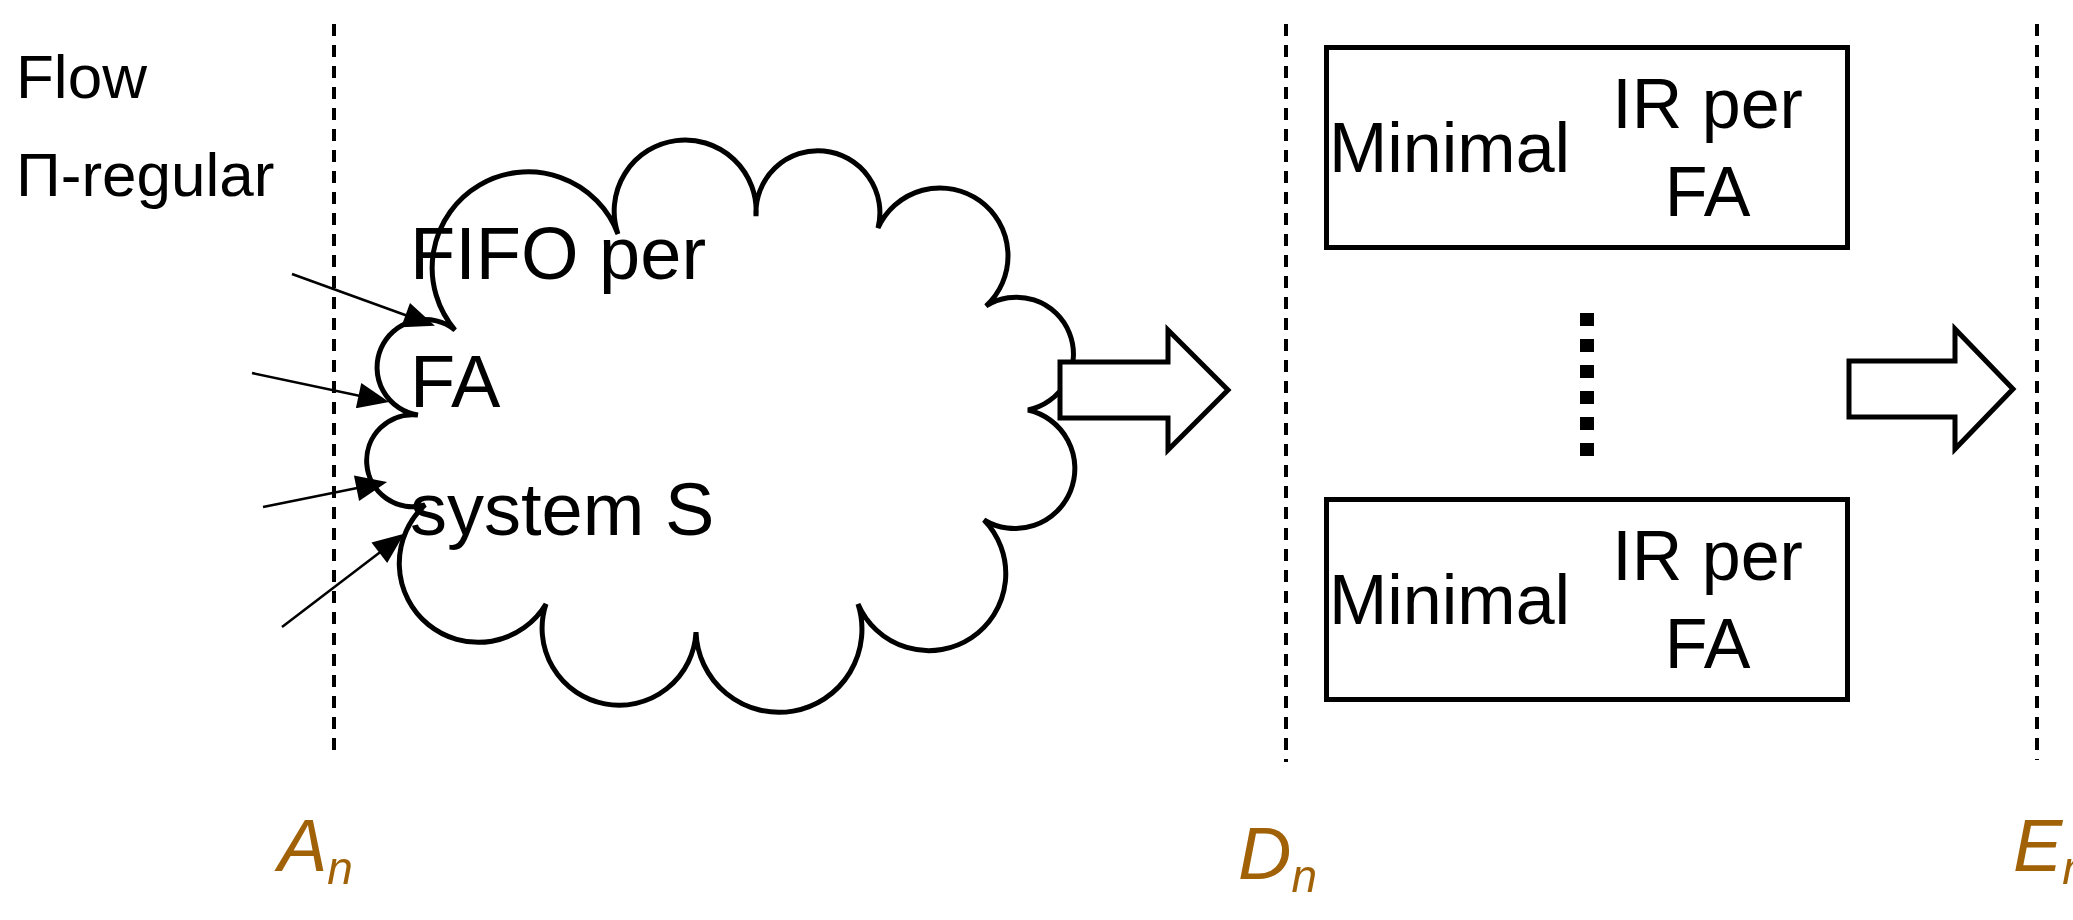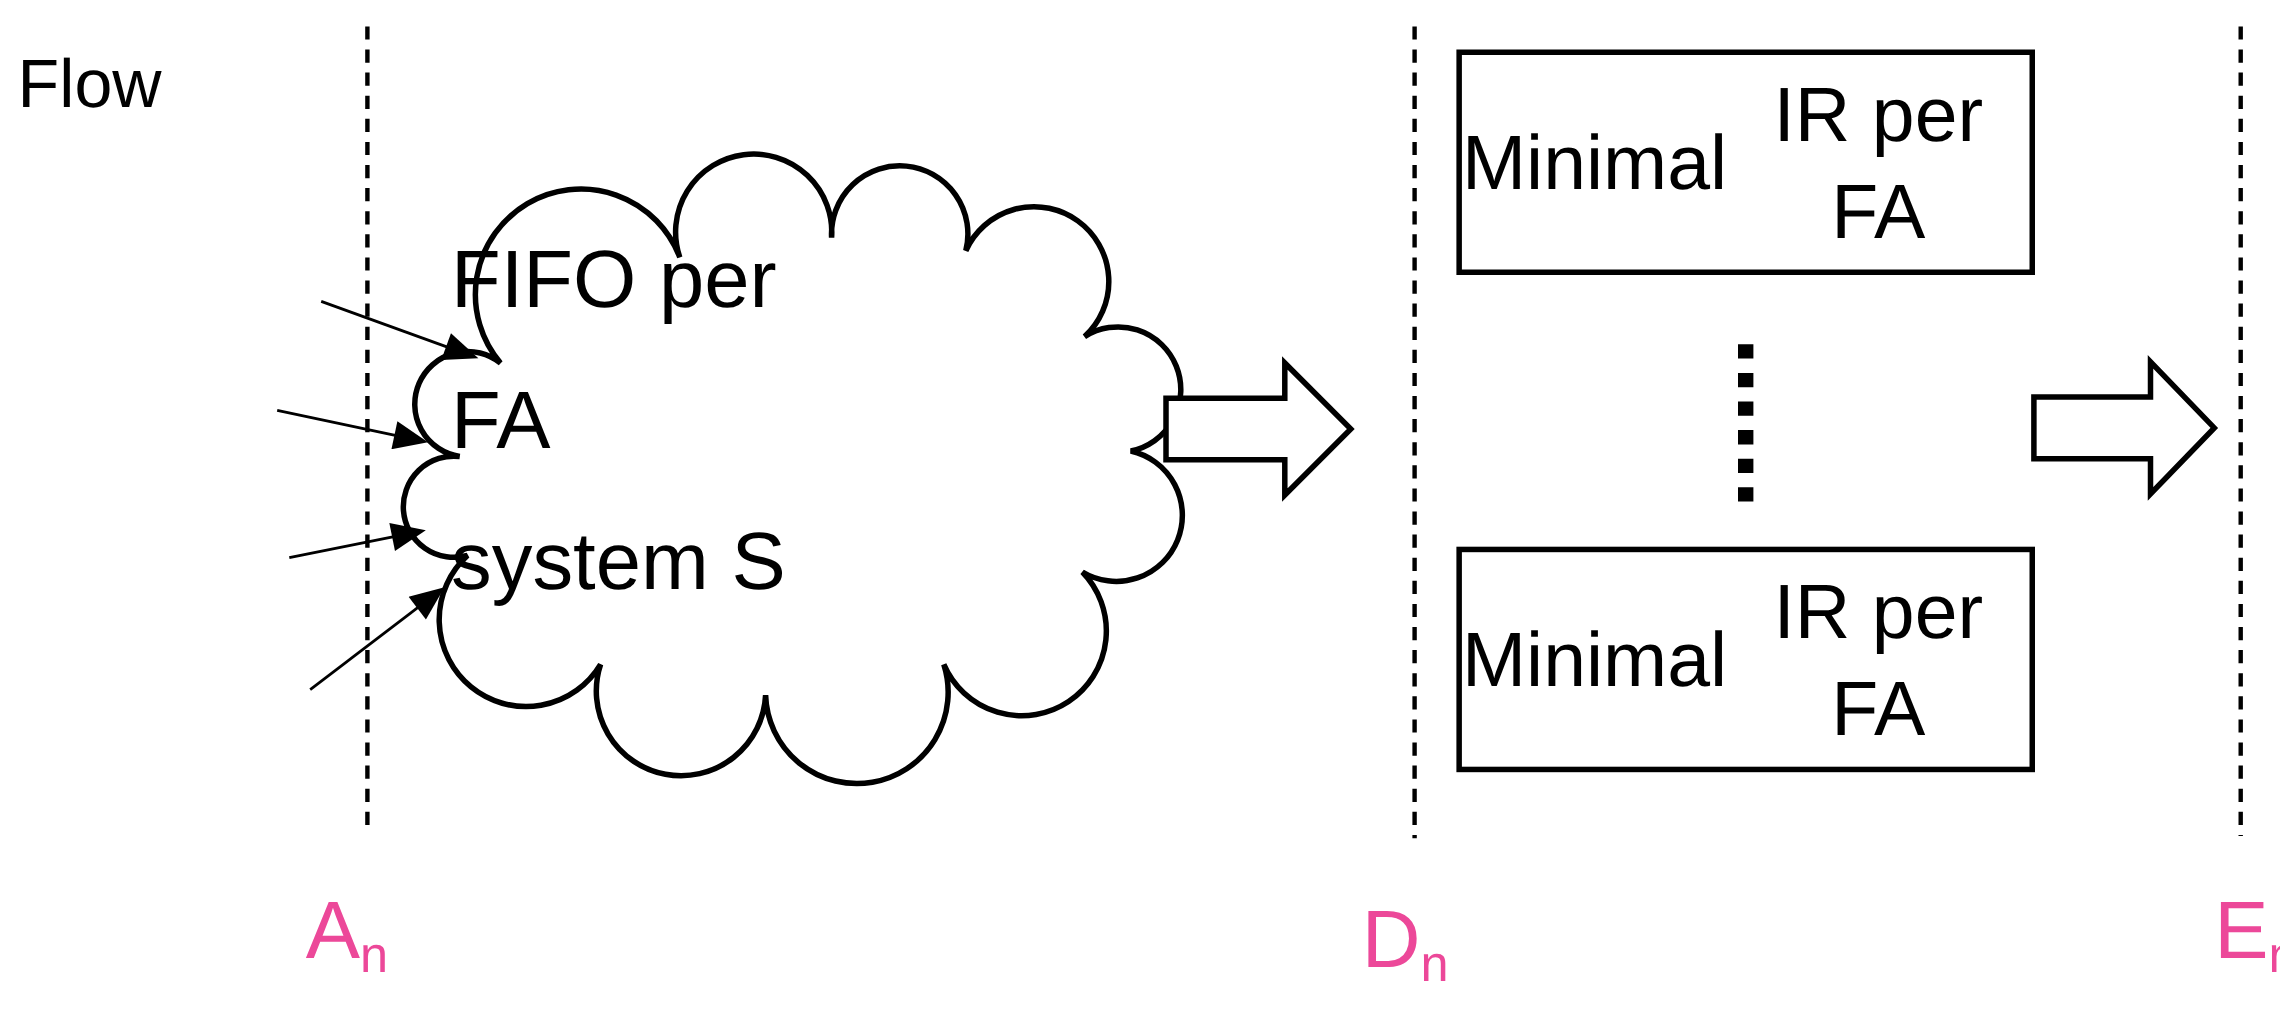--- a/index.html
+++ b/index.html
@@ -56,21 +56,22 @@
     font-size: 70px;
     line-height: 88px;
     text-align: center;
   }
   .minimal-box.top { top: 45px; }
   .minimal-box.bottom { top: 497px; }
   .marker-label {
     position: absolute;
     font-size: 74px;
     line-height: 80px;
-    color: #ec4899;
+    color: #a16207;
+    font-style: italic;
   }
   .marker-label .sub {
     font-size: 0.62em;
     vertical-align: -0.28em;
   }
   .marker-a { left: 278px; top: 806px; }
   .marker-d { left: 1238px; top: 814px; }
   .marker-e { left: 1986px; top: 806px; margin-left: 27px; }
 </style>
 </head>
@@ -110,20 +111,21 @@
     <line x1="282" y1="627" x2="400" y2="537" stroke="#000000" stroke-width="2.5" marker-end="url(#ah)"></line>
 
     <polygon points="1060,362 1168,362 1168,330 1228,390 1168,450 1168,418 1060,418" fill="#ffffff" stroke="#000000" stroke-width="5" stroke-linejoin="miter"></polygon>
     <polygon points="1849,361 1955,361 1955,329 2013,389 1955,449 1955,417 1849,417" fill="#ffffff" stroke="#000000" stroke-width="5" stroke-linejoin="miter"></polygon>
 
     <line x1="1587" y1="313" x2="1587" y2="458" stroke="#000000" stroke-width="14" stroke-dasharray="13 13"></line>
   </svg>
 
   <div class="txt flow-label">
     <div>Flow</div>
+    <div>Π-regular</div>
   </div>
 
   <div class="txt cloud-text">
     <div>FIFO per</div>
     <div>FA</div>
     <div>system S</div>
   </div>
 
   <div class="minimal-box top">
     <div>Minimal</div>

